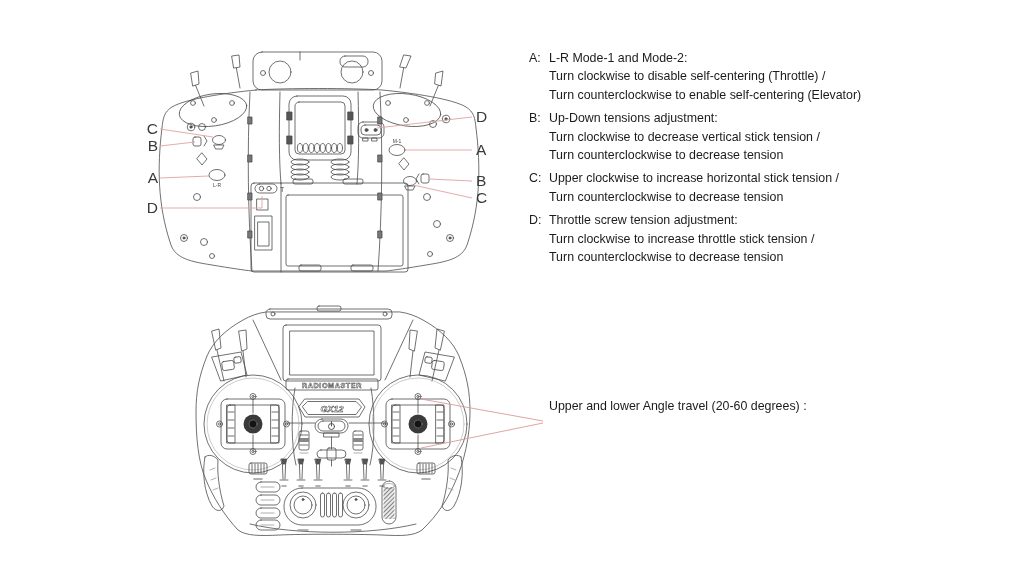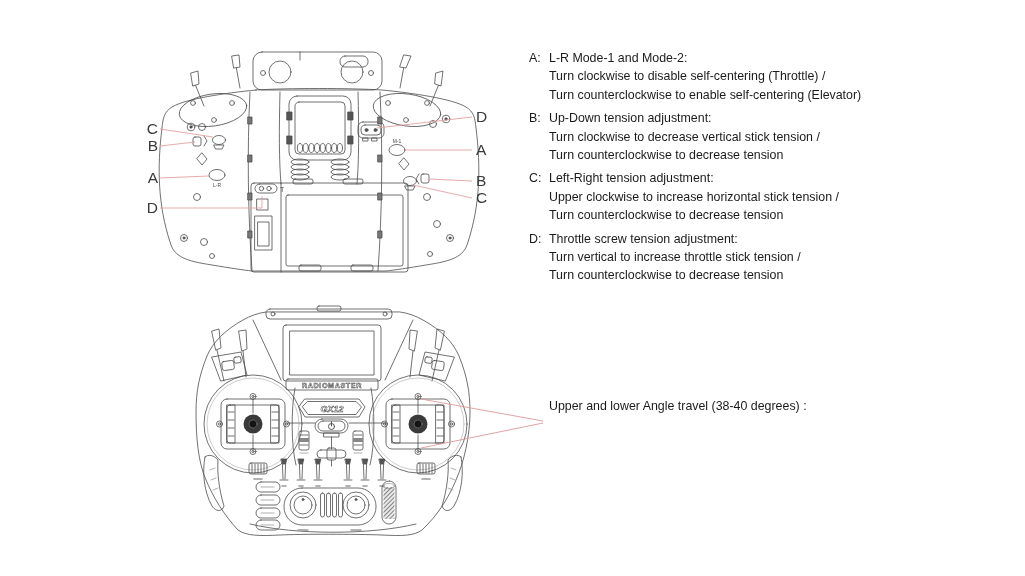--- a/index.html
+++ b/index.html
@@ -470,35 +470,34 @@
 
 <div class="notes">
   <div class="note">
     <span class="nl">A:</span>
     <div>L-R Mode-1 and Mode-2:</div>
     <div>Turn clockwise to disable self-centering (Throttle) /</div>
     <div>Turn counterclockwise to enable self-centering (Elevator)</div>
   </div>
   <div class="note">
     <span class="nl">B:</span>
-    <div>Up-Down tension adjustment:</div>
+    <div>Up-Down tensions adjustment:</div>
     <div>Turn clockwise to decrease vertical stick tension /</div>
     <div>Turn counterclockwise to decrease tension</div>
   </div>
   <div class="note">
     <span class="nl">C:</span>
-    <div>Left-Right tension adjustment:</div>
     <div>Upper clockwise to increase horizontal stick tension /</div>
     <div>Turn counterclockwise to decrease tension</div>
   </div>
   <div class="note">
     <span class="nl">D:</span>
     <div>Throttle screw tension adjustment:</div>
-    <div>Turn vertical to increase throttle stick tension /</div>
+    <div>Turn clockwise to increase throttle stick tension /</div>
     <div>Turn counterclockwise to decrease tension</div>
   </div>
 </div>
 
 <div class="angle-note">
-  <div>Upper and lower Angle travel (38-40 degrees) :</div>
+  <div>Upper and lower Angle travel (20-60 degrees) :</div>
 </div>
 
 </div>
 
 </body></html>

